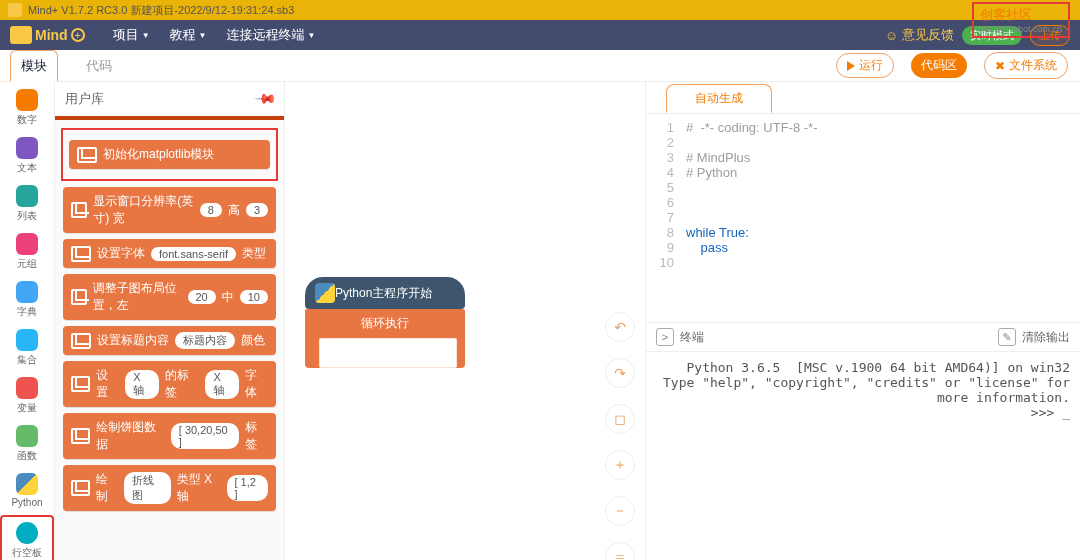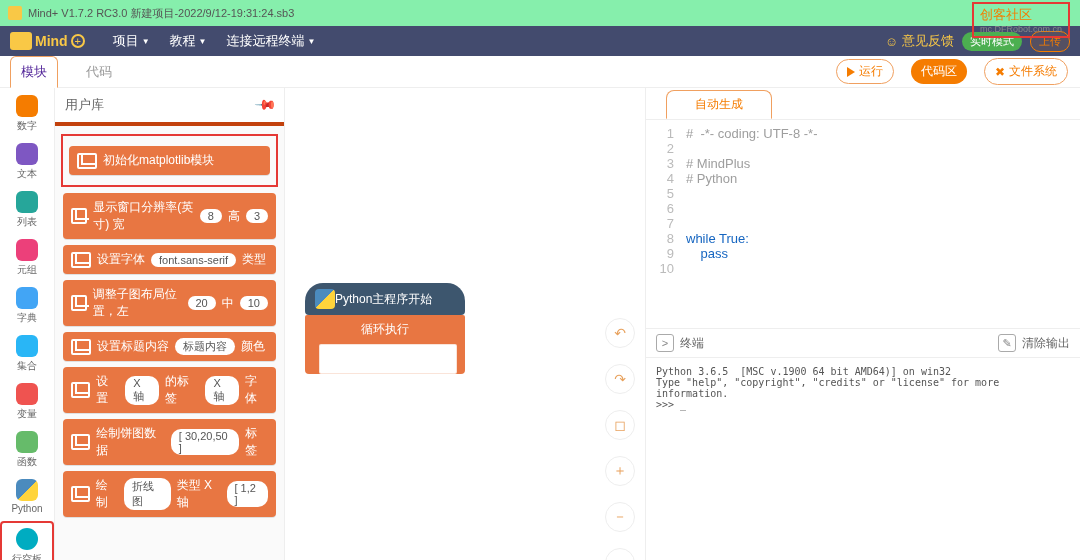--- a/index.html
+++ b/index.html
@@ -1,19 +1,19 @@
 <!DOCTYPE html>
 <html><head>
 <meta charset="utf-8">
 <style>
 * { box-sizing: border-box; margin: 0; padding: 0; font-family: "Microsoft YaHei", Arial, sans-serif; }
 body { width: 1080px; height: 560px; overflow: hidden; background: #fff; font-size: 12px; color: #333; }
 
 
-.titlebar { height: 26px; background: #86efac; padding: 0 8px; display: flex; align-items: center; gap: 6px; font-size: 11px; color: #555; }
+.titlebar { height: 20px; background: #eab308; padding: 0 8px; display: flex; align-items: center; gap: 6px; font-size: 11px; color: #555; }
 .titlebar .app-icon { width: 14px; height: 14px; background: #f9c846; border-radius: 2px; }
 
 
 .menubar { height: 30px; background: #434b6e; display: flex; align-items: center; padding: 0 10px; color: #fff; font-size: 13px; }
 .logo { display: flex; align-items: center; gap: 3px; margin-right: 18px; }
 .logo-icon { width: 22px; height: 18px; background: #f9c846; border-radius: 3px; position: relative; }
 .logo-text { color: #f9c846; font-weight: bold; font-size: 14px; }
 .logo-plus { width: 14px; height: 14px; border: 2px solid #f9c846; border-radius: 50%; display: inline-flex; align-items: center; justify-content: center; color: #f9c846; font-size: 11px; line-height: 1; }
 .menu-item { padding: 0 10px; cursor: pointer; display: flex; align-items: center; gap: 3px; }
 .menu-item .caret { font-size: 8px; }
@@ -21,21 +21,21 @@
 .feedback { color: #f9c846; display: flex; align-items: center; gap: 4px; cursor: pointer; }
 .pill { padding: 2px 8px; border-radius: 10px; font-size: 11px; cursor: pointer; }
 .pill.green { background: #4caf50; color: #fff; }
 .pill.orange-outline { border: 1px solid #f57c00; color: #f57c00; background: rgba(245,124,0,.1); }
 .community-box { position: absolute; top: 2px; right: 10px; border: 2px solid #e53935; padding: 2px 6px; color: #f57c00; font-size: 13px; }
 .community-sub { font-size: 9px; color: #888; }
 
 
 .tabrow { height: 32px; border-bottom: 1px solid #eee; display: flex; align-items: center; padding-left: 10px; gap: 18px; background: #fff; }
 .tab { padding: 6px 10px; cursor: pointer; font-size: 13px; color: #999; border-radius: 6px 6px 0 0; }
-.tab.active { color: #4c1d95; border: 1px solid #f0a060; border-bottom: 1px solid #fff; }
+.tab.active { color: #0f172a; border: 1px solid #f0a060; border-bottom: 1px solid #fff; }
 .tabrow-right { margin-left: auto; display: flex; align-items: center; gap: 17px; padding-right: 12px; }
 .run-btn { display: flex; align-items: center; gap: 4px; color: #f57c00; border: 1px solid #f0a060; padding: 3px 10px; border-radius: 14px; cursor: pointer; font-size: 12px; }
 .run-btn .tri { width: 0; height: 0; border-left: 8px solid #f57c00; border-top: 5px solid transparent; border-bottom: 5px solid transparent; }
 .pill-solid { background: #f57c00; color: #fff; padding: 4px 10px; border-radius: 14px; cursor: pointer; font-size: 12px; }
 .pill-outline-o { border: 1px solid #f0a060; color: #f57c00; padding: 4px 10px; border-radius: 14px; cursor: pointer; font-size: 12px; display: flex; align-items: center; gap: 4px; }
 
 
 .main { display: flex; height: 478px; }
 
 
@@ -78,21 +78,21 @@
 .code-area { flex: 0 0 208px; overflow: auto; font-family: Consolas, monospace; font-size: 13px; padding: 6px 0; }
 .code-line { display: flex; }
 .gutter { width: 40px; text-align: right; padding-right: 12px; color: #bbb; user-select: none; }
 .code { white-space: pre; }
 .tok-comment { color: #9e9e9e; }
 .tok-kw { color: #1565c0; }
 
 .term-head { height: 30px; border-top: 1px solid #eee; border-bottom: 1px solid #eee; display: flex; align-items: center; padding: 0 10px; font-size: 12px; color: #666; }
 .term-head .spacer { flex: 1; }
 .term-ico { width: 18px; height: 18px; border: 1px solid #aaa; border-radius: 3px; display: inline-flex; align-items: center; justify-content: center; margin-right: 6px; font-size: 11px; color: #888; }
-.term-body { flex: 1; font-family: Consolas, monospace; font-size: 10px; color: #555; padding: 8px 10px; white-space: pre-wrap; overflow: hidden; }
+.term-body { flex: 1; font-family: Consolas, monospace; font-size: 13px; color: #555; padding: 8px 10px; white-space: pre-wrap; overflow: hidden; text-align: right; }
 </style>
 </head>
 <body>
 
 <div class="titlebar">
   <span class="app-icon"></span>
   <span>Mind+ V1.7.2 RC3.0   新建项目-2022/9/12-19:31:24.sb3</span>
 </div>
 
 <div class="community-box">

